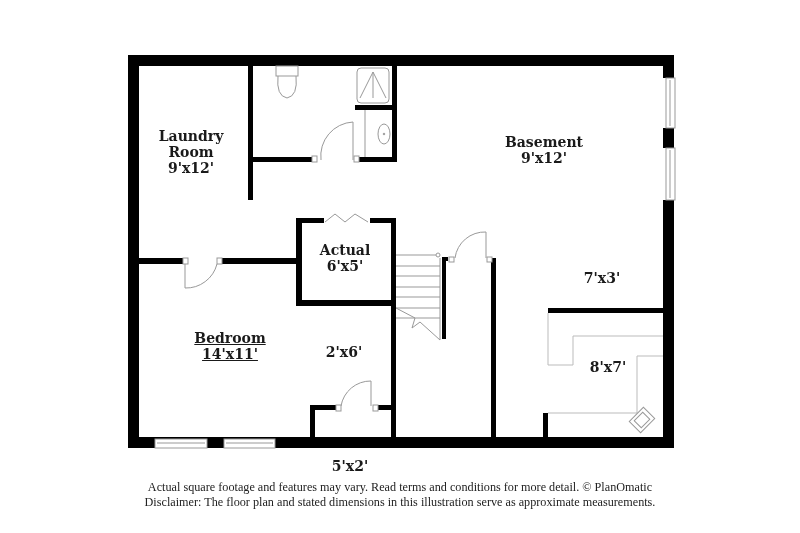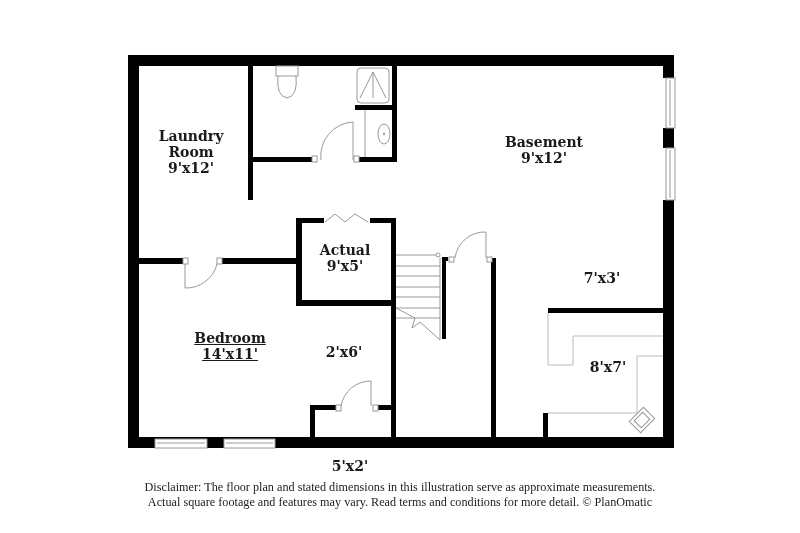--- a/index.html
+++ b/index.html
@@ -133,35 +133,35 @@
   <div>Laundry</div>
   <div>Room</div>
   <div>9'x12'</div>
 </div>
 <div class="label" style="left:524px; top:134px;margin-left:20px;">
   <div>Basement</div>
   <div>9'x12'</div>
 </div>
 <div class="label" style="left:345px; top:242px;">
   <div>Actual</div>
-  <div>9'x5'</div>
+  <div>6'x5'</div>
 </div>
 <div class="label" style="left:230px; top:330px;text-decoration:underline;">
   <div>Bedroom</div>
   <div>14'x11'</div>
 </div>
 <div class="label" style="left:344px; top:344px;">
   <div>2'x6'</div>
 </div>
 <div class="label" style="left:350px; top:418px;margin-top:40px;">
   <div>5'x2'</div>
 </div>
 <div class="label" style="left:602px; top:270px;">
   <div>7'x3'</div>
 </div>
 <div class="label" style="left:608px; top:359px;">
   <div>8'x7'</div>
 </div>
 
 <div class="disclaimer">
+  <div>Actual square footage and features may vary. Read terms and conditions for more detail. © PlanOmatic</div>
   <div>Disclaimer: The floor plan and stated dimensions in this illustration serve as approximate measurements.</div>
-  <div>Actual square footage and features may vary. Read terms and conditions for more detail. © PlanOmatic</div>
 </div>
 
 </body></html>

